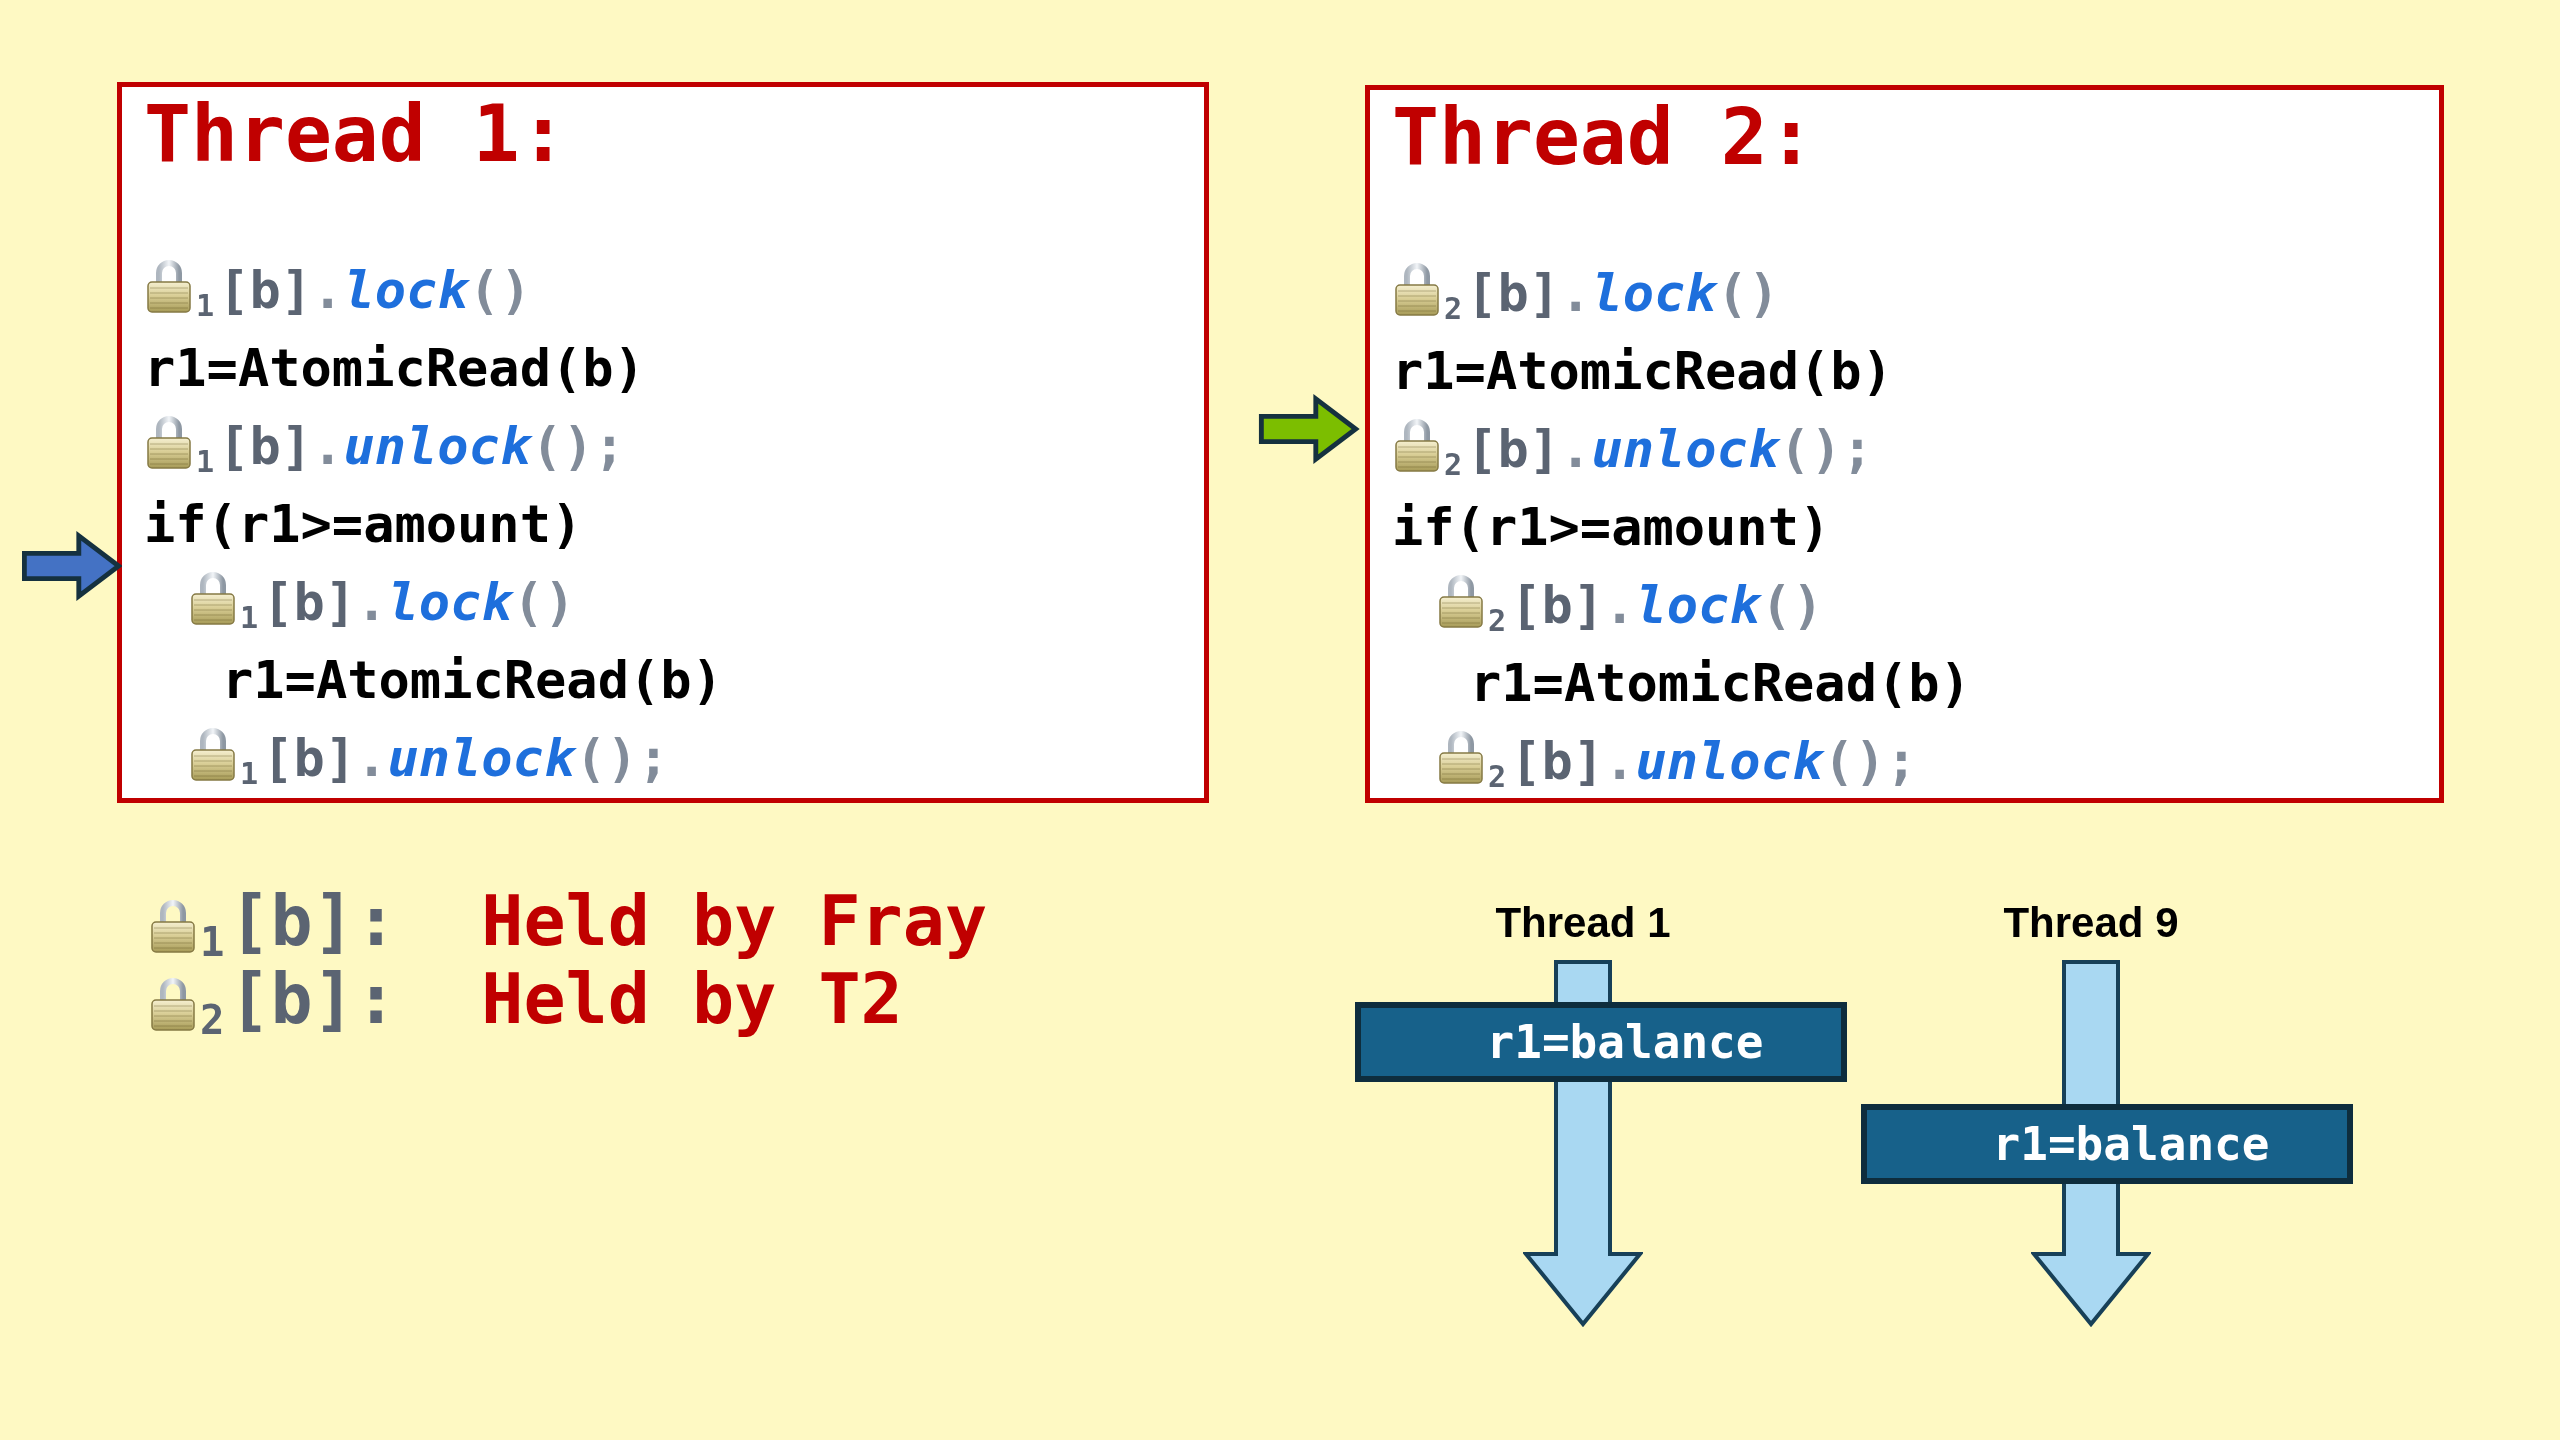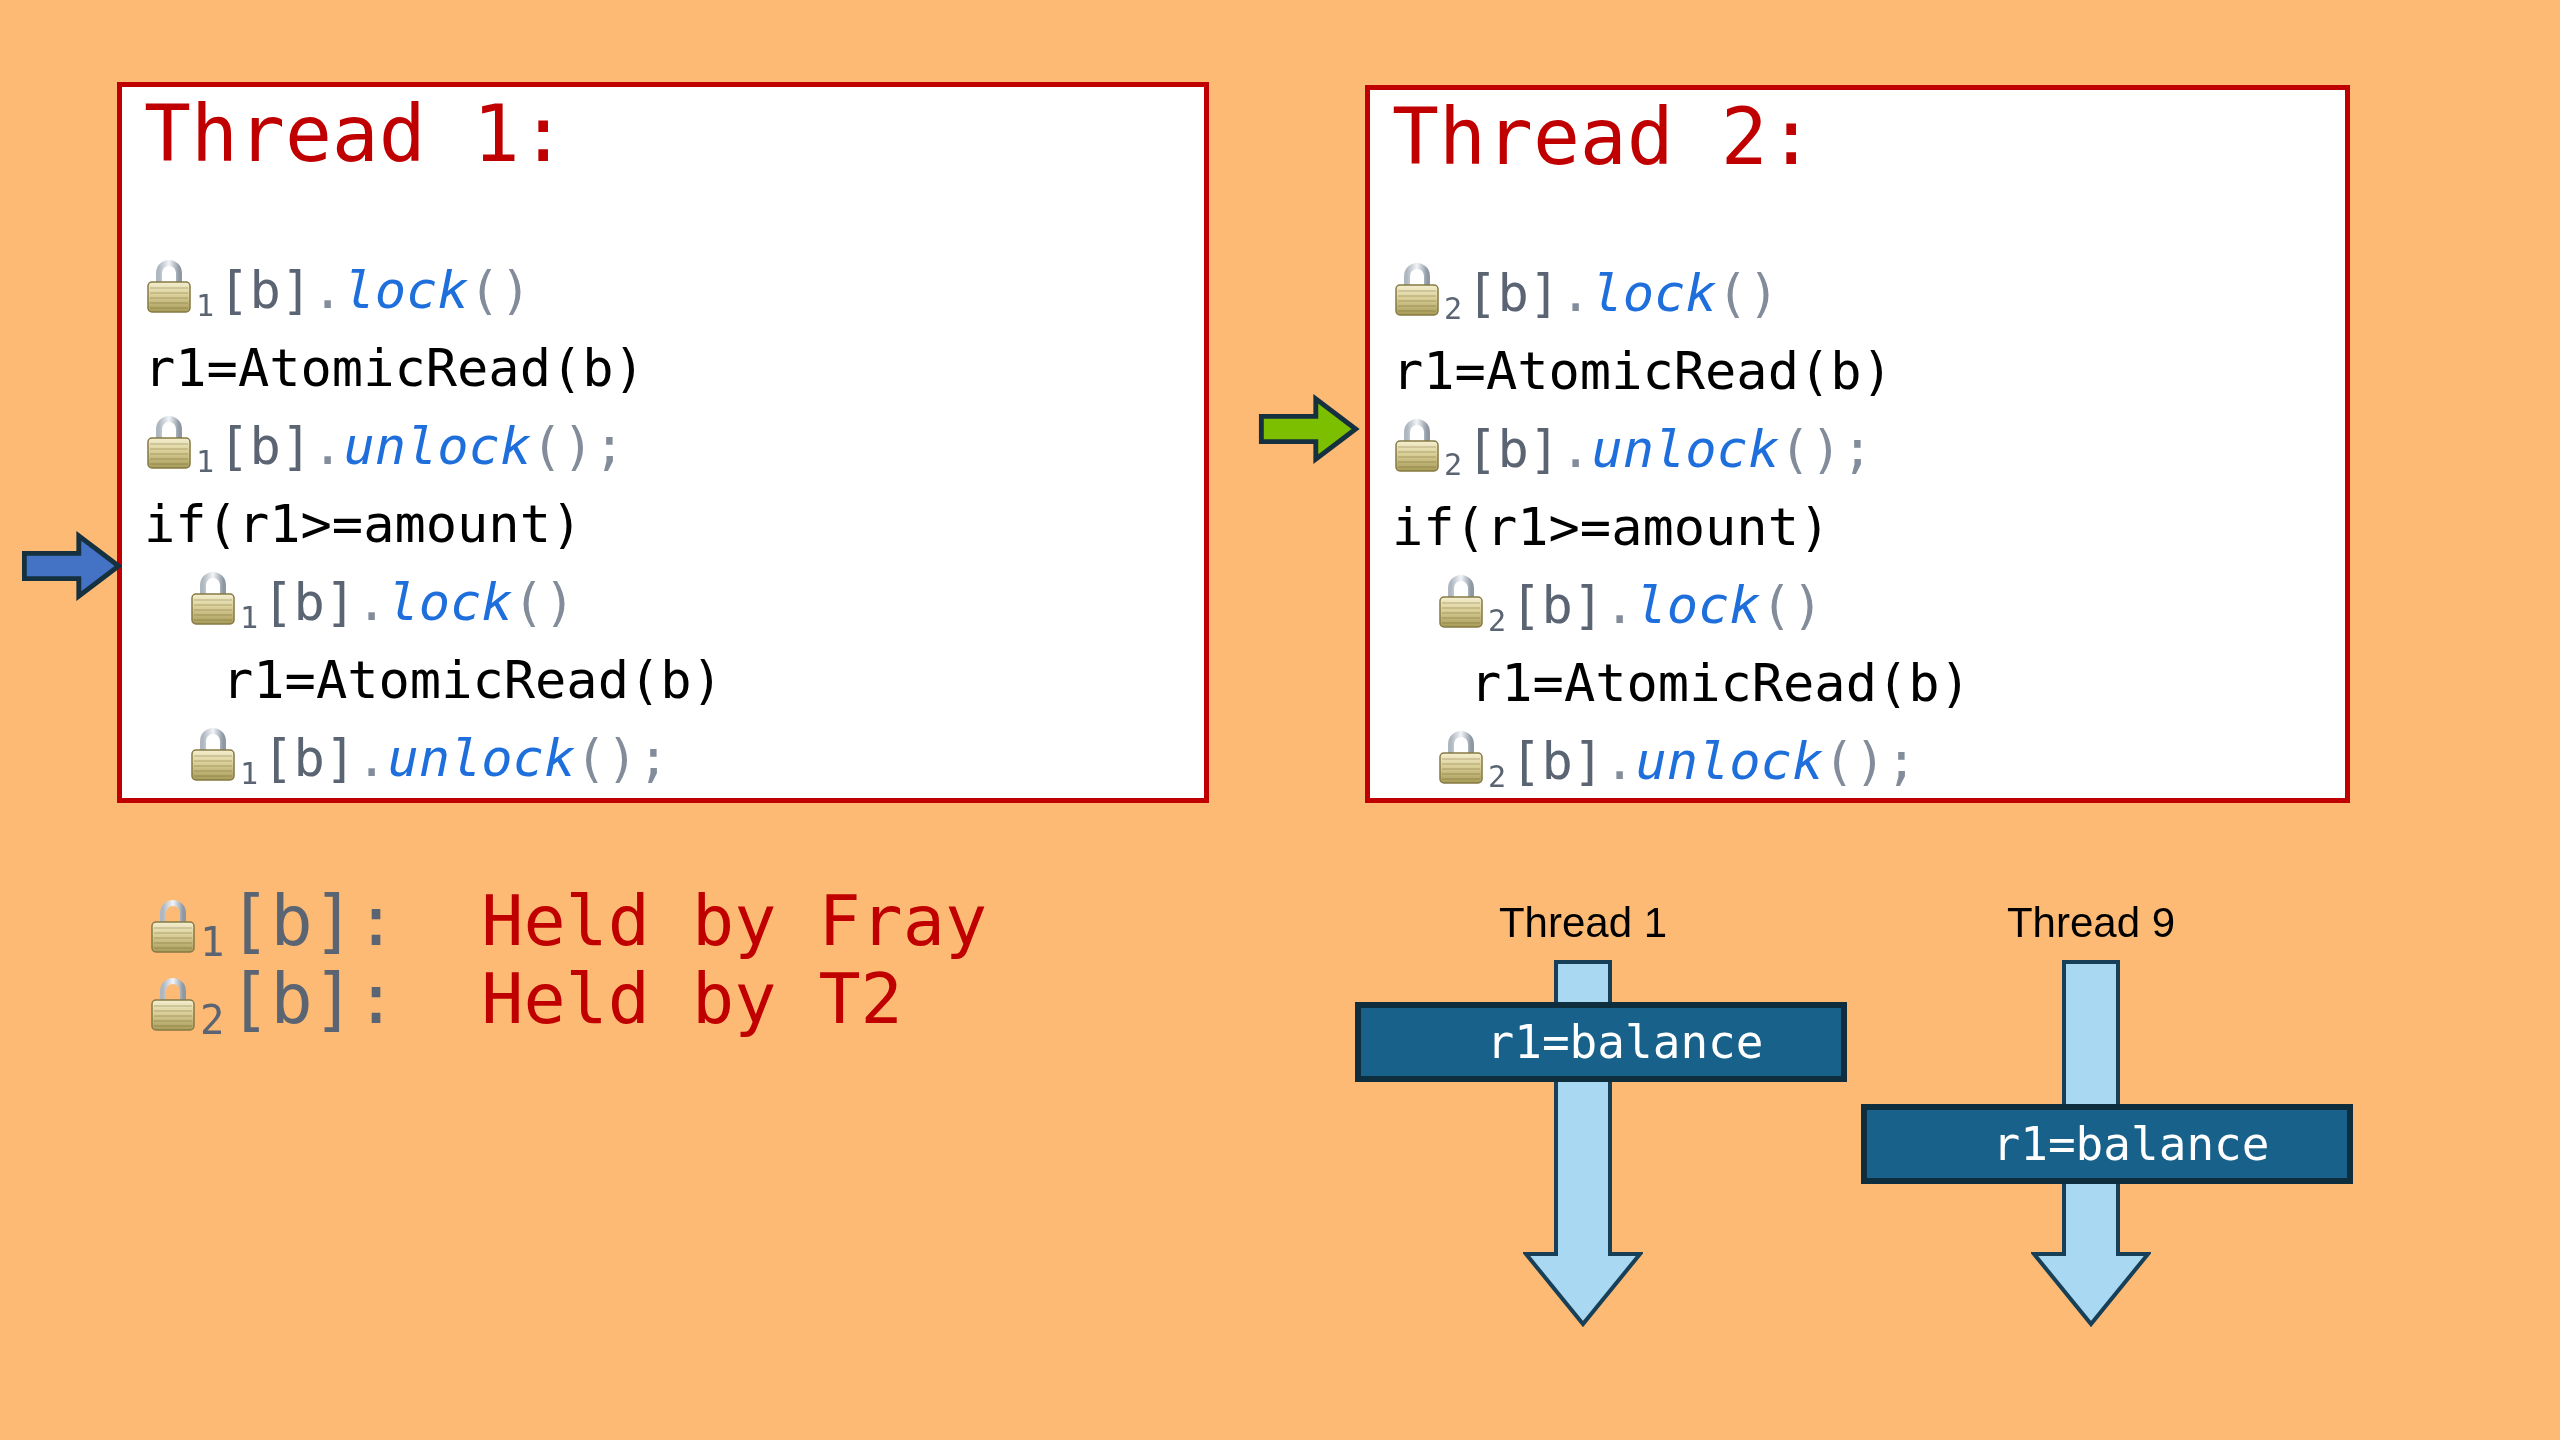--- a/index.html
+++ b/index.html
@@ -1,24 +1,24 @@
 <!DOCTYPE html>
 <html style="--heading-red: #C00000; --border-red: #C00000; --code-black: #000000; --keyword-blue: #1E6FDC; --slate: #5B6472; --paren-gray: #828C9A; --arrow-blue-fill: #4472C4; --arrow-green-fill: #7CBE00; --arrow-dark-outline: #15313F; --timeline-arrow-fill: #A9D8F2; --timeline-arrow-outline: #174058; --balance-box-fill: #17618A; --balance-box-outline: #0E2D3D; --balance-box-text: #FFFFFF; --label-black: #000000;"><head>
 <meta charset="utf-8">
 <style>
   html,body{margin:0;padding:0;background:#ffffff;}
   body{width:2560px;height:1440px;position:relative;overflow:hidden;
        font-family:"DejaVu Sans Mono", monospace;}
-  .stage{position:absolute;left:0;top:0;width:2560px;height:1440px;background:#fdba74;}
+  .stage{position:absolute;left:0;top:0;width:2560px;height:1440px;background:#fef9c3;font-weight:bold;}
 
   
   .thread-box{position:absolute;border:5px solid var(--border-red);
               background:#ffffff;padding:8px 0 0 22px;box-sizing:border-box;}
   #thread1-box{left:117px;top:82px;width:1092px;height:721px;}
-  #thread2-box{left:1365px;top:85px;width:985px;height:718px;}
+  #thread2-box{left:1365px;top:85px;width:1079px;height:718px;}
   .box-title{color:var(--heading-red);font-size:78px;line-height:78px;height:78px;
              margin:0 0 78px 0;white-space:pre;}
   .code-line{font-size:52px;line-height:78px;height:78px;white-space:pre;color:var(--code-black);}
   .seg-plain{color:var(--code-black);}
   .seg-slate{color:var(--slate);}
   .seg-gray{color:var(--paren-gray);}
   .seg-kw{color:var(--keyword-blue);font-style:italic;}
   .seg-red{color:var(--heading-red);}
   .seg-sub{color:var(--slate);font-size:0.58em;display:inline-block;
            transform:translateY(0.26em);margin:0 4px 0 2px;}

